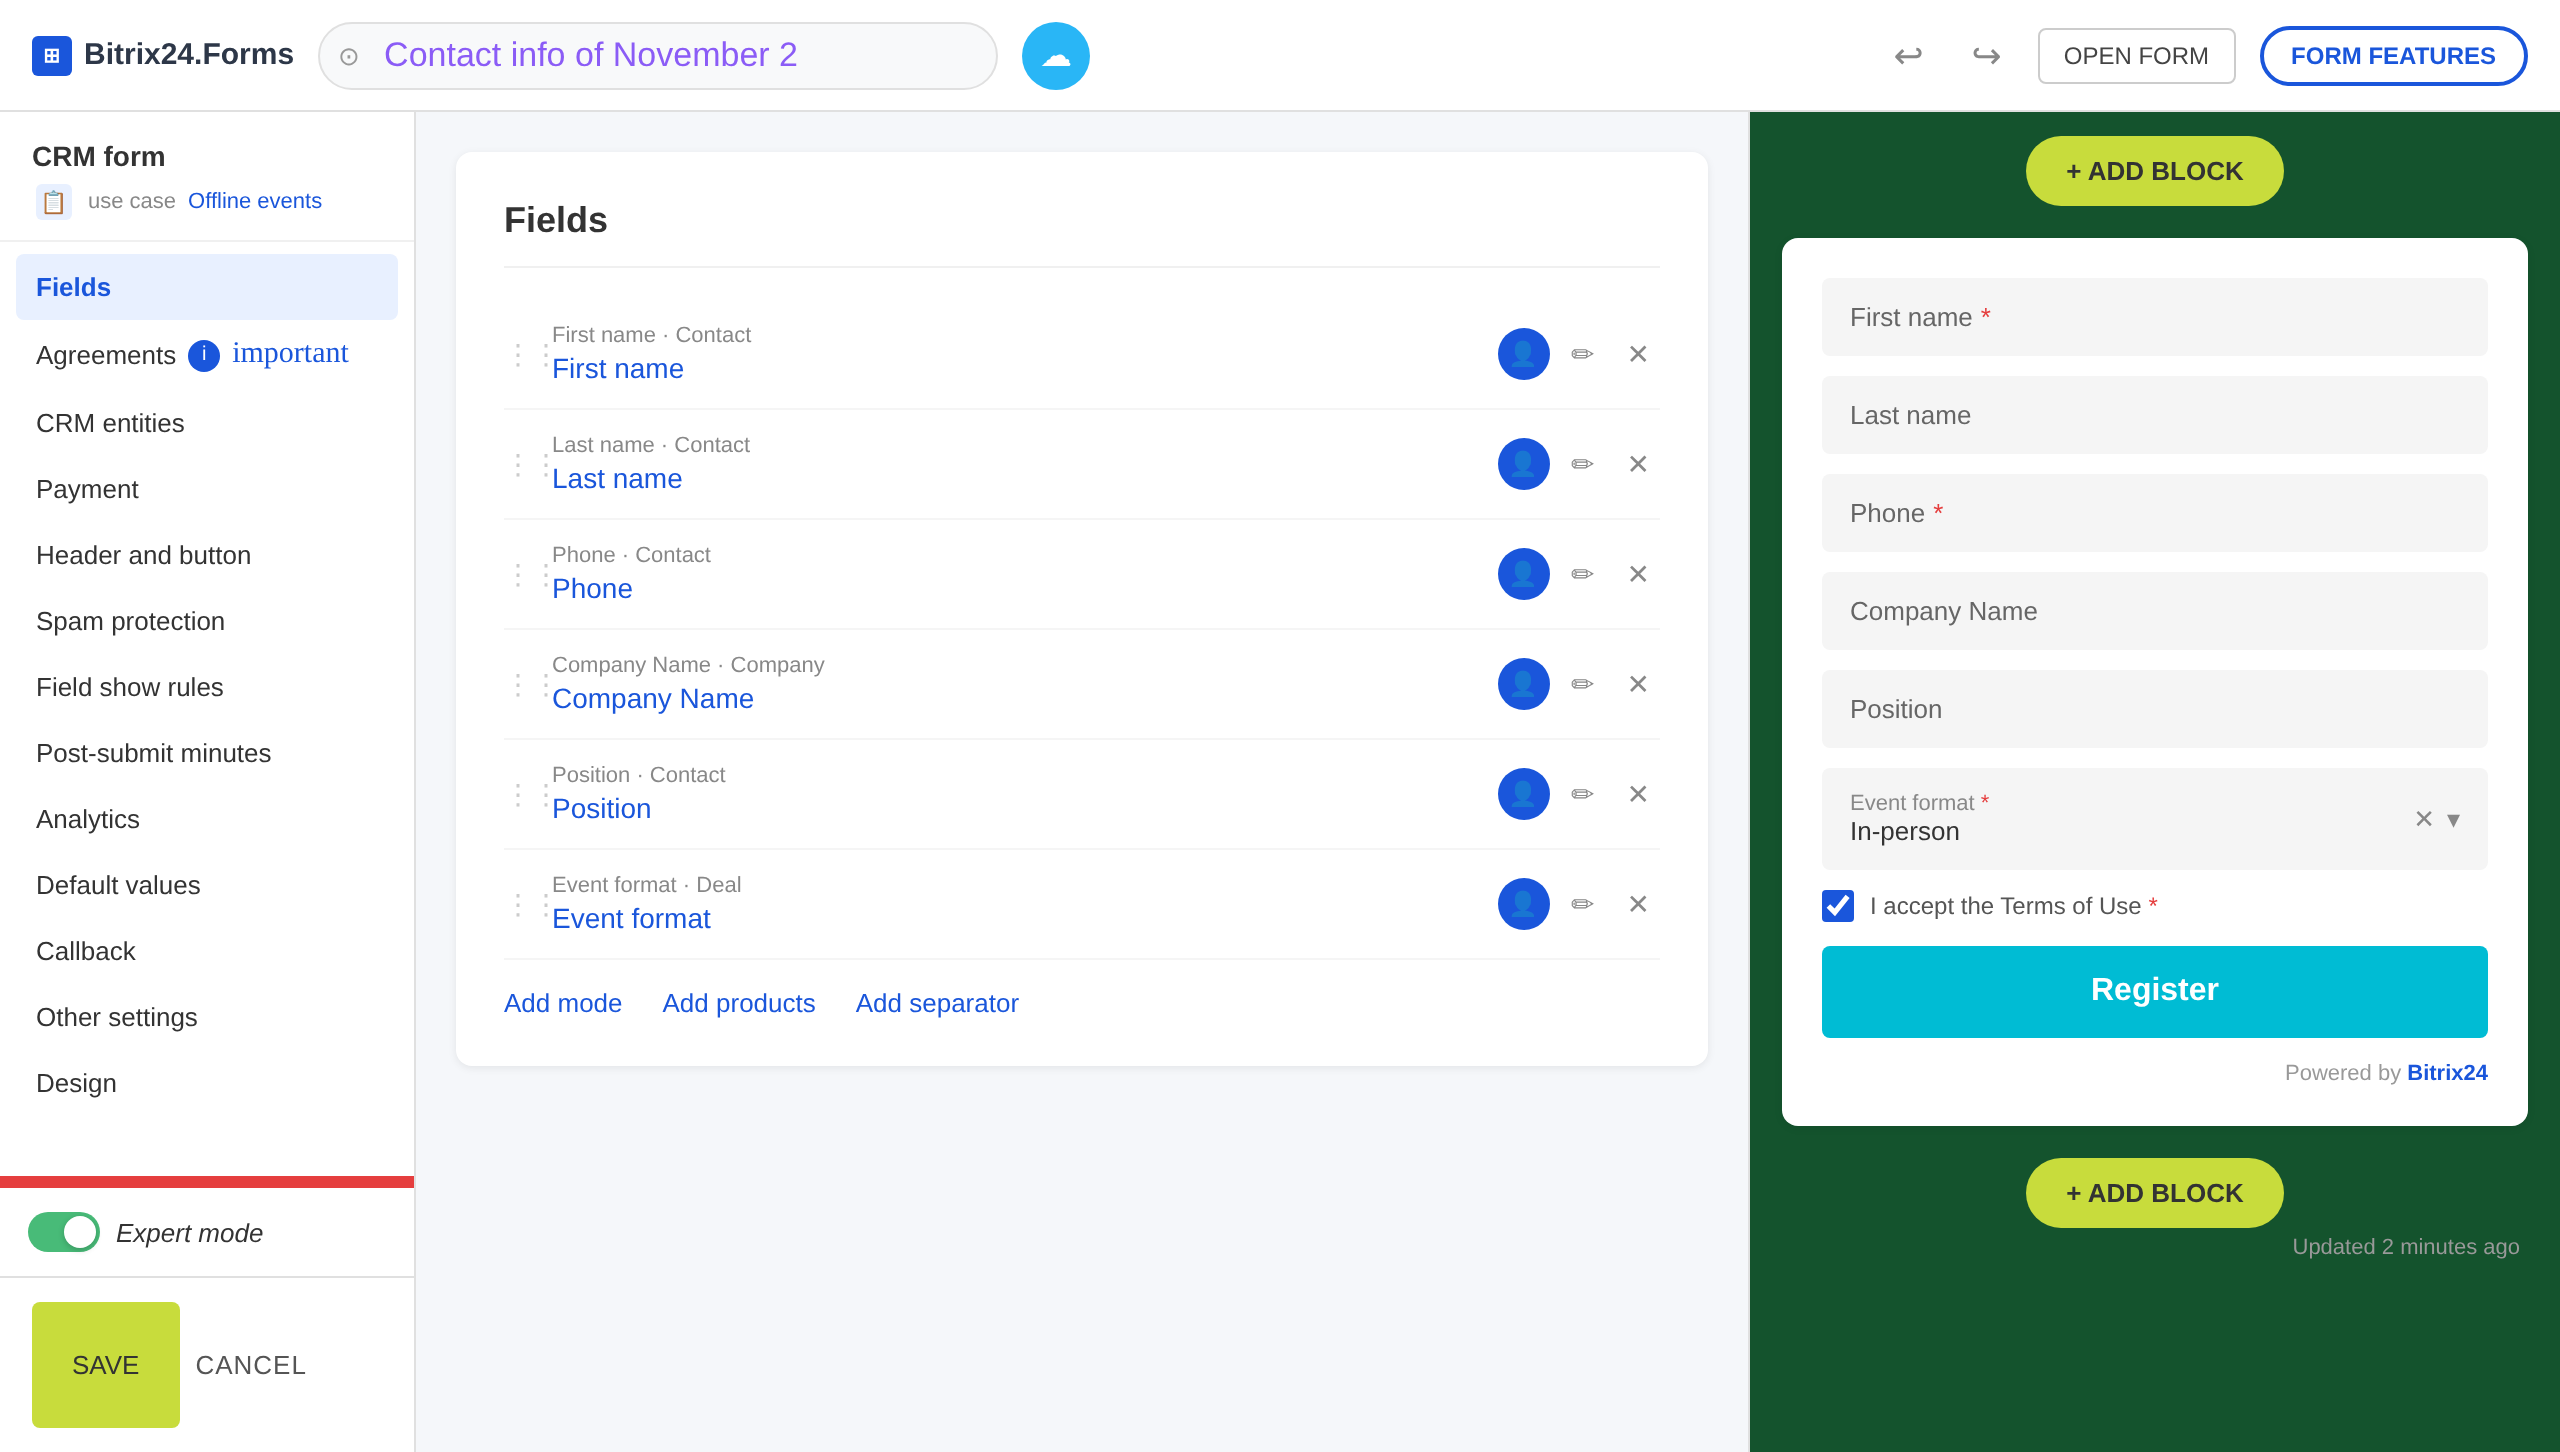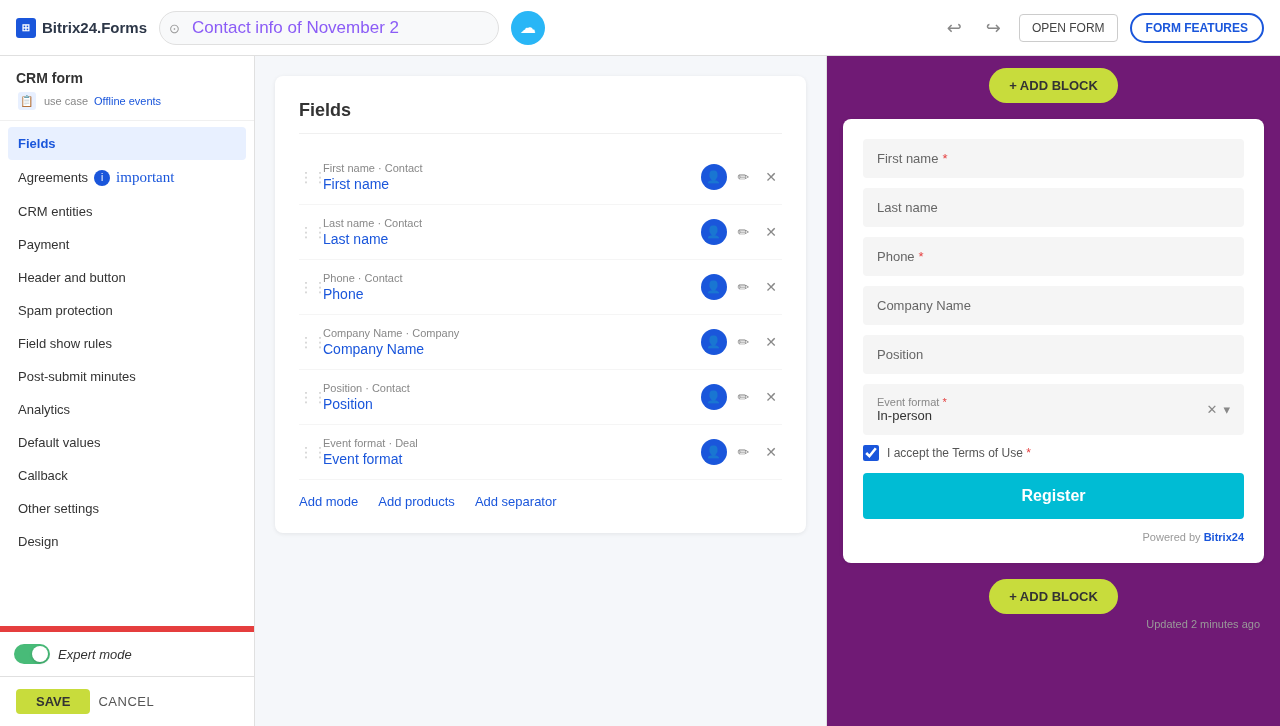--- a/index.html
+++ b/index.html
@@ -16,61 +16,61 @@
     .topbar-spacer { flex: 1; }
     .topbar-undo { background: none; border: none; font-size: 18px; color: #888; cursor: pointer; padding: 4px 6px; }
     .topbar-redo { background: none; border: none; font-size: 18px; color: #888; cursor: pointer; padding: 4px 6px; }
     .topbar-btn-open { background: none; border: 1px solid #ccc; border-radius: 4px; padding: 6px 12px; font-size: 12px; color: #444; cursor: pointer; }
     .topbar-btn-features { background: none; border: 2px solid #1a56db; border-radius: 20px; padding: 6px 14px; font-size: 12px; font-weight: 600; color: #1a56db; cursor: pointer; }
 
     
     .main-layout { display: flex; height: calc(726px - 56px); }
 
     
-    .left-panel { width: 255px; background: #fff; border-right: 1px solid #e0e0e0; display: flex; flex-direction: column; overflow: hidden; }
+    .left-panel { width: 208px; background: #fff; border-right: 1px solid #e0e0e0; display: flex; flex-direction: column; overflow: hidden; }
     .left-panel-header { padding: 14px 16px 8px 16px; border-bottom: 1px solid #f0f0f0; }
     .crm-form-title { font-size: 14px; font-weight: 600; color: #333; }
     .use-case-row { display: flex; align-items: center; gap: 6px; margin-top: 4px; }
     .use-case-icon { width: 22px; height: 22px; }
     .use-case-label { font-size: 11px; color: #888; }
     .use-case-link { font-size: 11px; color: #1a56db; }
 
     .left-nav { flex: 1; overflow-y: auto; padding: 6px 0; }
     .left-nav-item { padding: 9px 18px; cursor: pointer; font-size: 13px; color: #333; display: flex; align-items: center; gap: 6px; }
     .left-nav-item.active { background: #e8f0ff; color: #1a56db; font-weight: 600; border-radius: 4px; margin: 0 8px; padding: 9px 10px; }
     .left-nav-item .info-badge { background: #1a56db; color: #fff; border-radius: 50%; width: 16px; height: 16px; font-size: 10px; display: flex; align-items: center; justify-content: center; }
 
     .expert-mode-row { padding: 12px 14px; border-top: 3px solid #e53e3e; display: flex; align-items: center; gap: 8px; outline: 3px solid #e53e3e; }
     .toggle-switch { width: 36px; height: 20px; background: #48bb78; border-radius: 10px; position: relative; cursor: pointer; }
     .toggle-switch-knob { width: 16px; height: 16px; background: #fff; border-radius: 50%; position: absolute; top: 2px; left: 18px; box-shadow: 0 1px 3px rgba(0,0,0,0.2); }
     .expert-label { font-size: 13px; color: #333; font-style: italic; }
 
     .save-bar { display: flex; align-items: center; gap: 8px; padding: 12px 16px; border-top: 1px solid #e0e0e0; background: #fff; }
-    .btn-save { background: #c8dc3c; color: #333; font-weight: 700; border: none; border-radius: 4px; padding: 5px 20px; cursor: pointer; font-size: 13px; }
+    .btn-save { background: #c8dc3c; color: #333; font-weight: 400; border: none; border-radius: 4px; padding: 24px 20px; cursor: pointer; font-size: 13px; }
     .btn-cancel { background: none; border: none; color: #555; cursor: pointer; font-size: 13px; text-transform: uppercase; letter-spacing: 0.5px; }
 
     
     .middle-panel { flex: 1; background: #f5f7fa; overflow-y: auto; padding: 20px; }
     .fields-card { background: #fff; border-radius: 8px; padding: 24px; box-shadow: 0 1px 4px rgba(0,0,0,0.08); }
     .fields-title { font-size: 18px; font-weight: 600; color: #333; margin-bottom: 16px; padding-bottom: 12px; border-bottom: 1px solid #f0f0f0; }
 
     .field-row { display: flex; align-items: center; padding: 12px 0; border-bottom: 1px solid #f5f5f5; gap: 8px; }
     .field-drag { color: #ccc; font-size: 14px; cursor: grab; width: 16px; }
     .field-info { flex: 1; }
     .field-entity { font-size: 11px; color: #888; }
     .field-name { font-size: 14px; color: #1a56db; font-weight: 500; margin-top: 2px; }
     .field-actions { display: flex; align-items: center; gap: 6px; }
     .field-btn { background: none; border: none; cursor: pointer; color: #888; font-size: 14px; padding: 3px 5px; }
     .field-btn-user { width: 26px; height: 26px; background: #1a56db; border-radius: 50%; display: flex; align-items: center; justify-content: center; color: #fff; font-size: 12px; cursor: pointer; }
 
     .add-row { display: flex; align-items: center; gap: 20px; padding-top: 14px; }
     .add-link { color: #1a56db; font-size: 13px; cursor: pointer; text-decoration: none; }
 
     
-    .right-panel { width: 454px; background: #701a75; overflow-y: auto; padding: 12px 16px; border-left: 1px solid #e0e0e0; }
+    .right-panel { width: 406px; background: #14532d; overflow-y: auto; padding: 12px 16px; border-left: 1px solid #e0e0e0; }
     .add-block-btn { background: #c8dc3c; color: #333; font-weight: 700; border: none; border-radius: 20px; padding: 10px 20px; cursor: pointer; font-size: 13px; display: flex; align-items: center; gap: 6px; width: fit-content; margin: 0 auto 16px auto; }
 
     .form-preview { background: #fff; border-radius: 8px; padding: 20px; box-shadow: 0 1px 4px rgba(0,0,0,0.08); }
     .form-field { background: #f5f5f5; border-radius: 4px; padding: 12px 14px; margin-bottom: 10px; color: #666; font-size: 13px; display: flex; align-items: center; }
     .form-field .req { color: #e53e3e; margin-left: 4px; }
     .form-field-select { background: #f5f5f5; border-radius: 4px; padding: 12px 14px; margin-bottom: 10px; display: flex; align-items: center; justify-content: space-between; }
     .form-field-select-inner { display: flex; flex-direction: column; }
     .form-field-select-label { font-size: 11px; color: #888; }
     .form-field-select-value { font-size: 13px; color: #333; }
     .form-field-select-icons { display: flex; align-items: center; gap: 6px; color: #888; }

